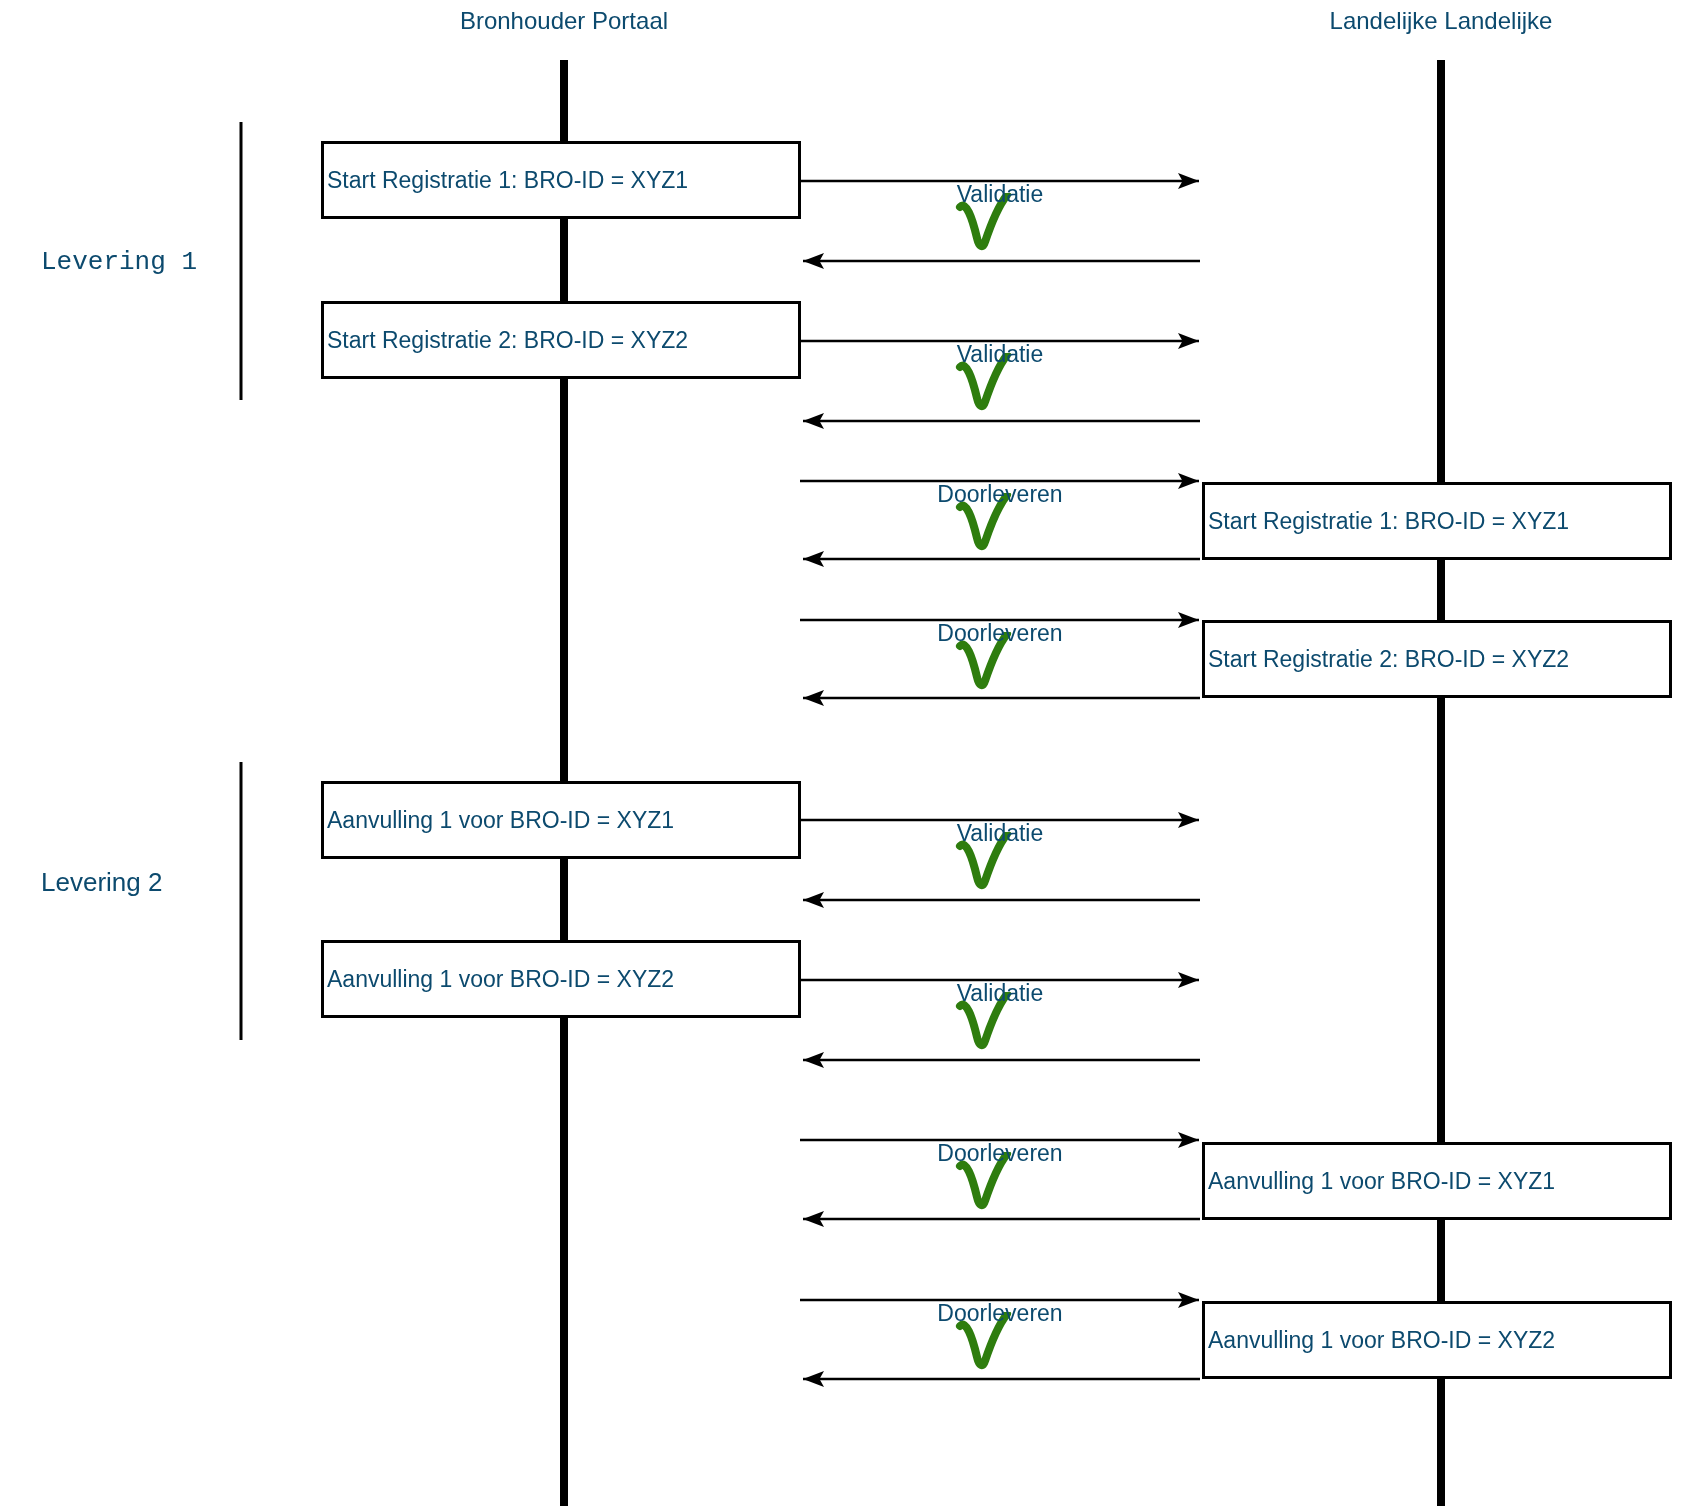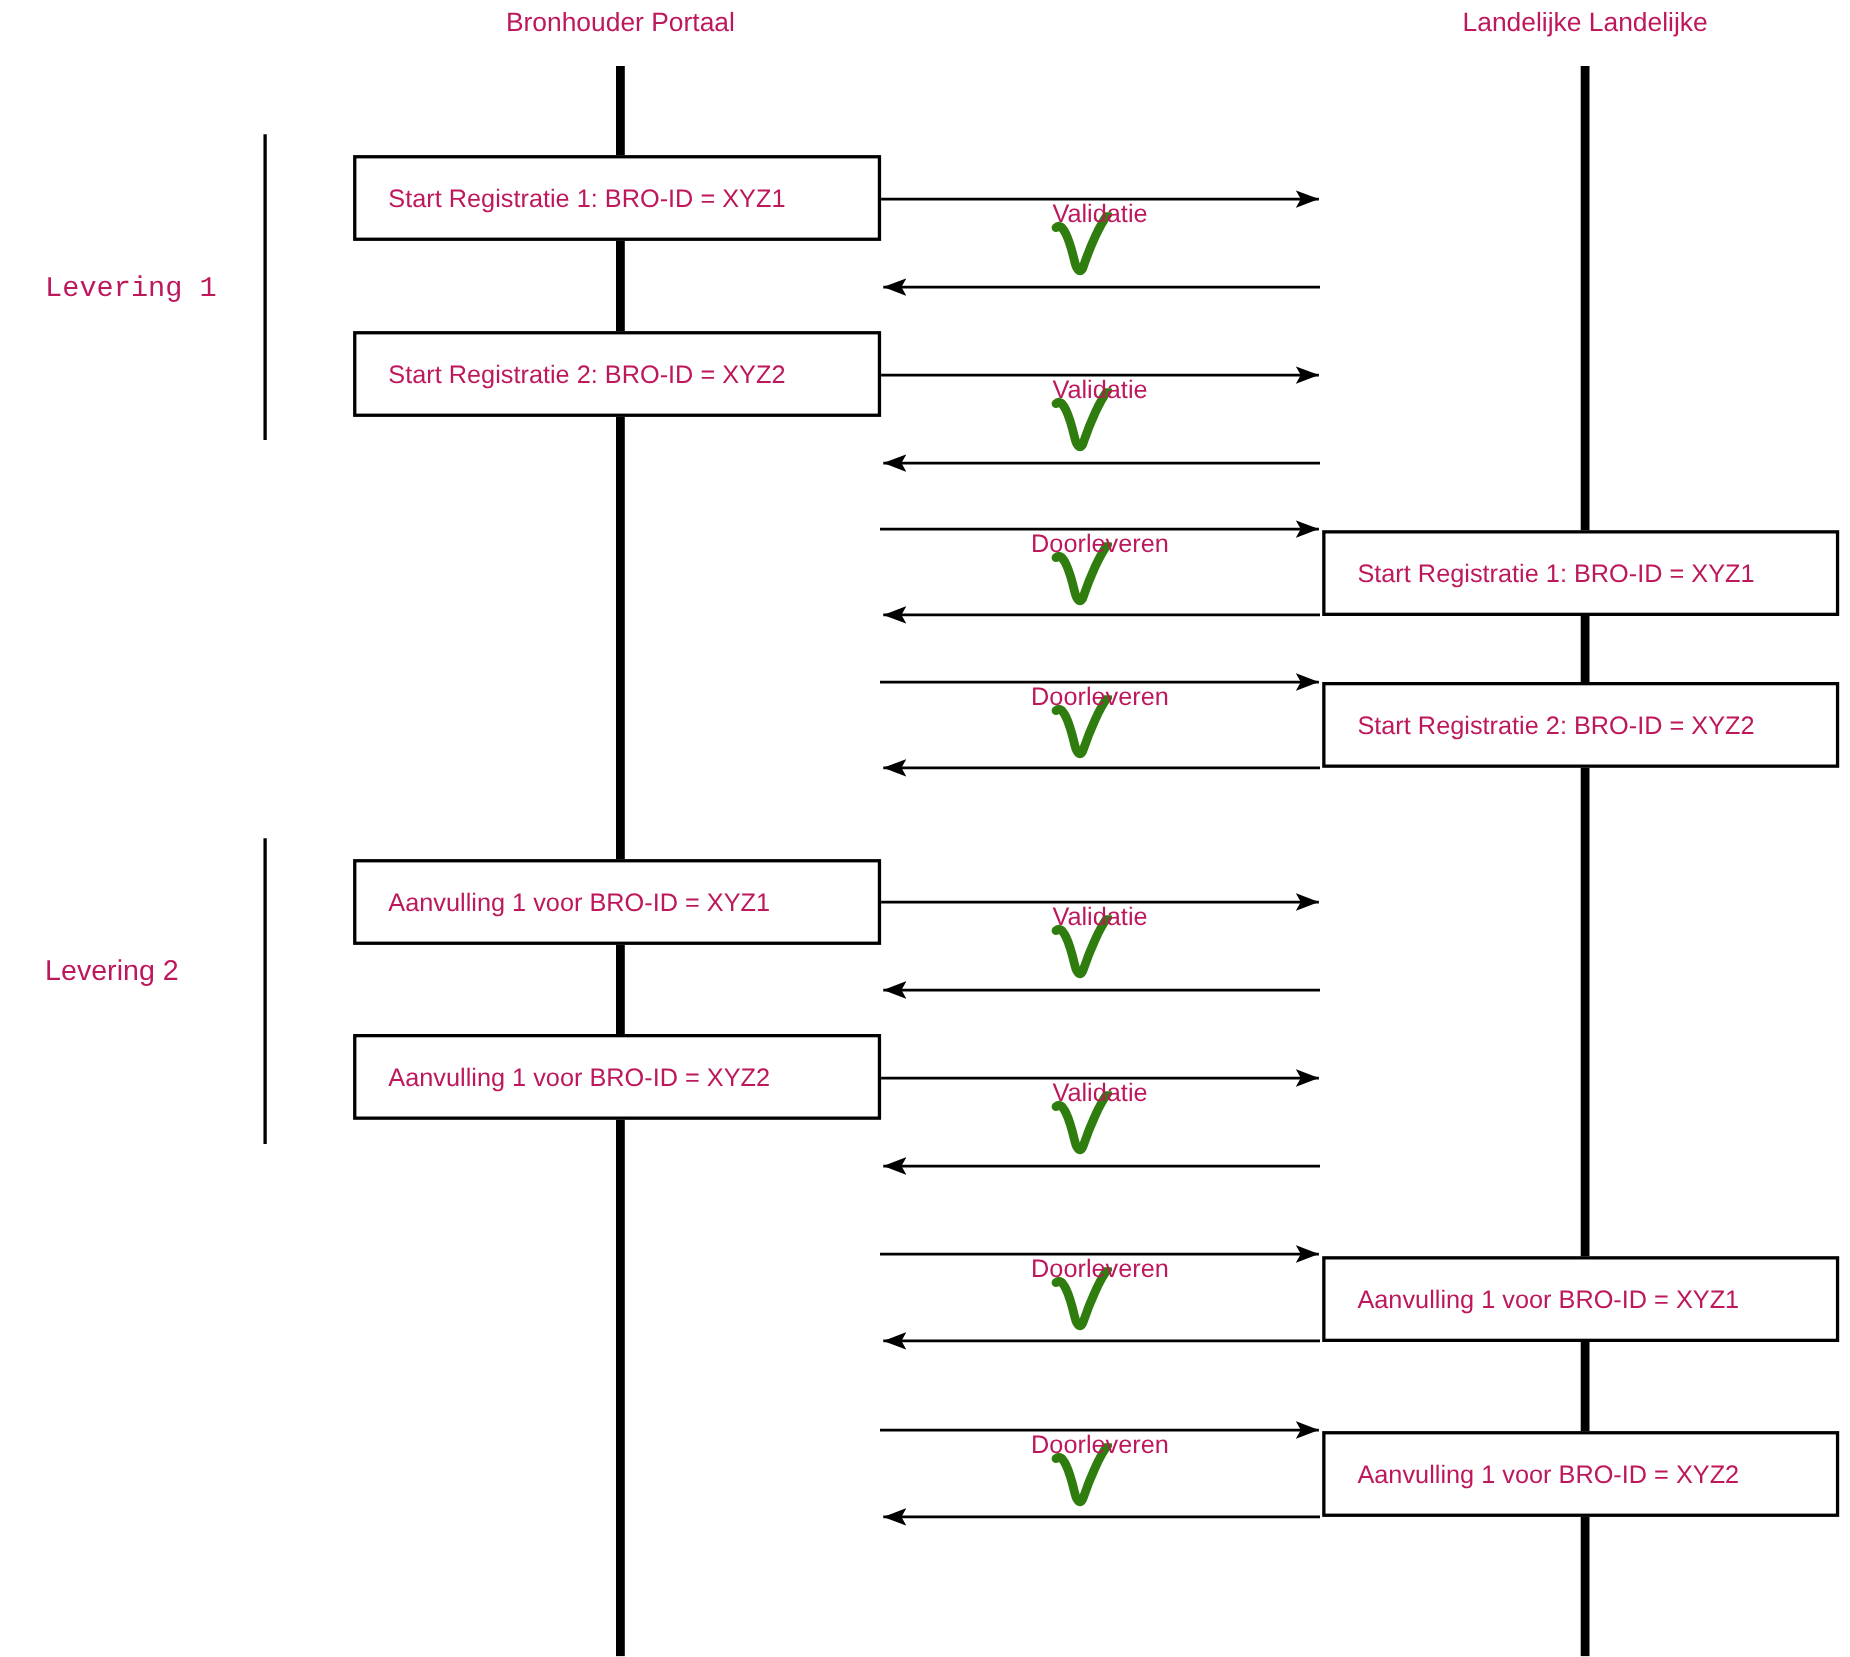--- a/index.html
+++ b/index.html
@@ -1,41 +1,41 @@
 <!DOCTYPE html>
 <html><head>
 <meta charset="utf-8">
 <style>
   html,body{margin:0;padding:0;background:#fff;}
   #canvas{
     position:relative;
     width:1682px;height:1506px;
     background:#ffffff;
     font-family:"Liberation Sans","DejaVu Sans",sans-serif;
-    color:#be185d;
+    color:#0c4a6e;
     overflow:hidden;
   }
   svg.overlay{position:absolute;left:0;top:0;z-index:0;}
   .hdr{
     position:absolute;z-index:2;
     width:400px;text-align:center;
     font-size:24px;line-height:30px;top:6px;
   }
   .hdr.left{left:364px;}   
   .hdr.right{left:1241px;} 
   .group-label{
     position:absolute;z-index:2;left:41px;width:160px;
     font-size:26px;line-height:30px;text-align:left;
   }
   .msg-box{
     position:absolute;z-index:1;
     box-sizing:border-box;
     background:#ffffff;border:3px solid #000;
     display:flex;align-items:center;
-    padding-left:29px;padding-right:6px;
+    padding-left:3px;padding-right:6px;
     font-size:23px;
     height:78px;
   }
   .msg-box.lft{left:321px;width:480px;}
   .msg-box.rgt{left:1202px;width:470px;}
   .arrow-label{
     position:absolute;z-index:1;
     left:800px;width:400px;height:30px;
     text-align:center;font-size:23px;line-height:28px;margin-top:36px;
   }

